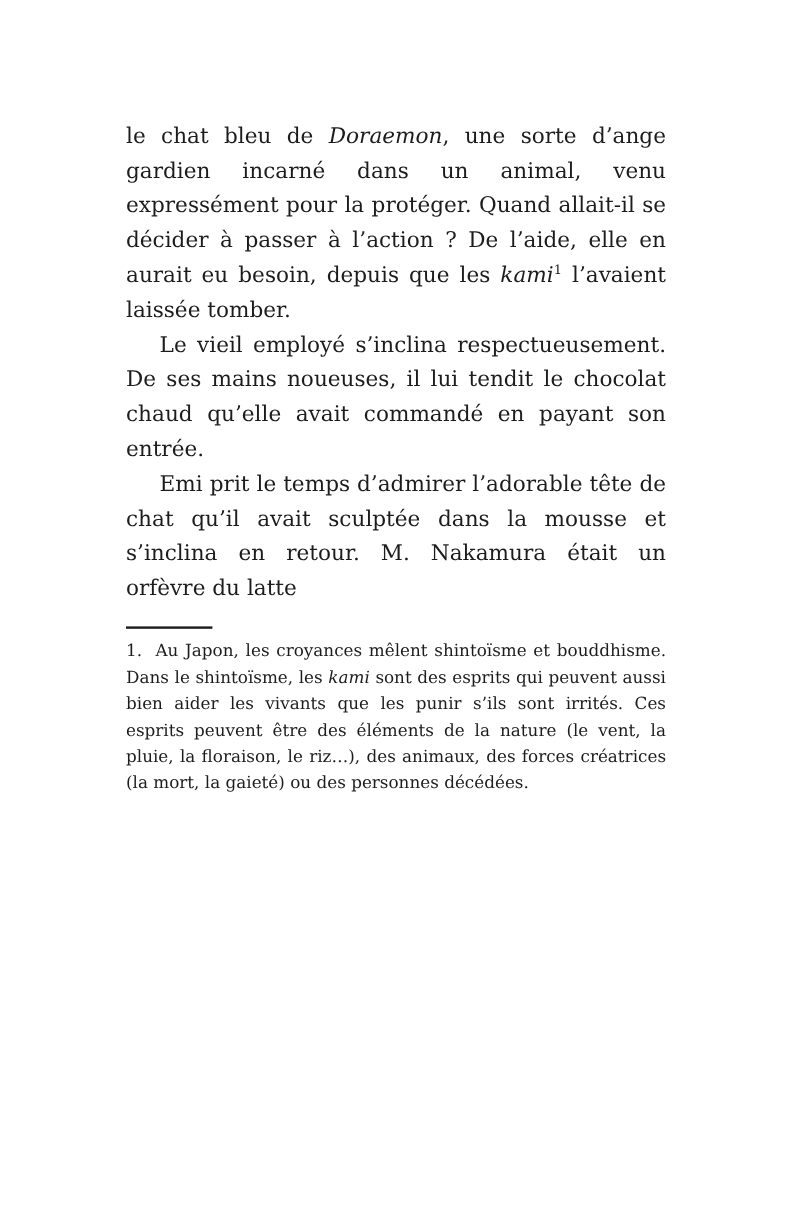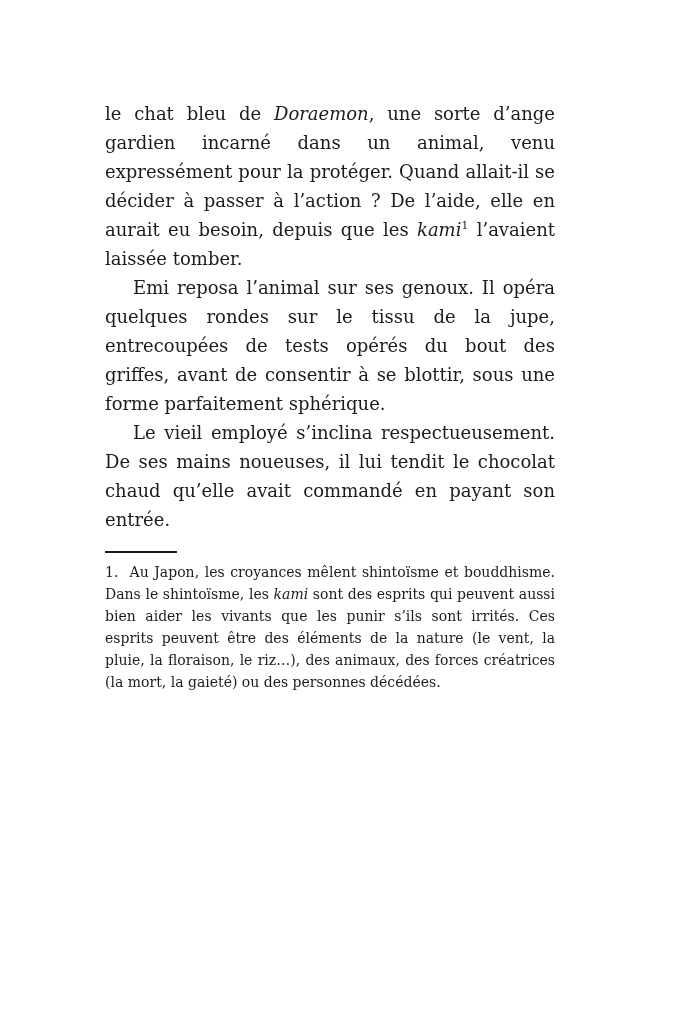--- a/index.html
+++ b/index.html
@@ -53,22 +53,22 @@
   .italic { font-style: italic; }
 </style>
 </head>
 <body>
 
 <div class="page">
   <div class="column">
 
     <div class="body-text">
         <p class="para"><span>le chat bleu de </span><span class="italic">Doraemon</span><span>, une sorte d’ange gardien incarné dans un animal, venu expressément pour la protéger. Quand allait-il se décider à passer à l’action&nbsp;? De l’aide, elle en aurait eu besoin, depuis que les </span><span class="italic">kami</span><sup>1</sup><span> l’avaient laissée tomber.</span></p>
-        <p class="para indent"><span>Emi reposa l’animal sur ses genoux. Il opéra quelques rondes sur le tissu de la jupe, entrecoupées de tests opérés du bout des griffes, avant de consentir à se blottir, sous une forme parfaitement sphérique.</span></p>
         <p class="para indent"><span>Le vieil employé s’inclina respectueusement. De ses mains noueuses, il lui tendit le chocolat chaud qu’elle avait commandé en payant son entrée.</span></p>
+        <p class="para indent"><span>Emi prit le temps d’admirer l’adorable tête de chat qu’il avait sculptée dans la mousse et s’inclina en retour. M.&nbsp;Nakamura était un orfèvre du latte</span></p>
       </div>
 
     <div class="footnote-rule"></div>
 
     <div class="footnote"><span>1.&nbsp; Au Japon, les croyances mêlent shintoïsme et bouddhisme. Dans le shintoïsme, les </span><span class="italic">kami</span><span> sont des esprits qui peuvent aussi bien aider les vivants que les punir s’ils sont irrités. Ces esprits peuvent être des éléments de la nature (le vent, la pluie, la floraison, le riz…), des animaux, des forces créatrices (la mort, la gaieté) ou des personnes décédées.</span></div>
 
   </div>
 </div>
 
 </body></html>

